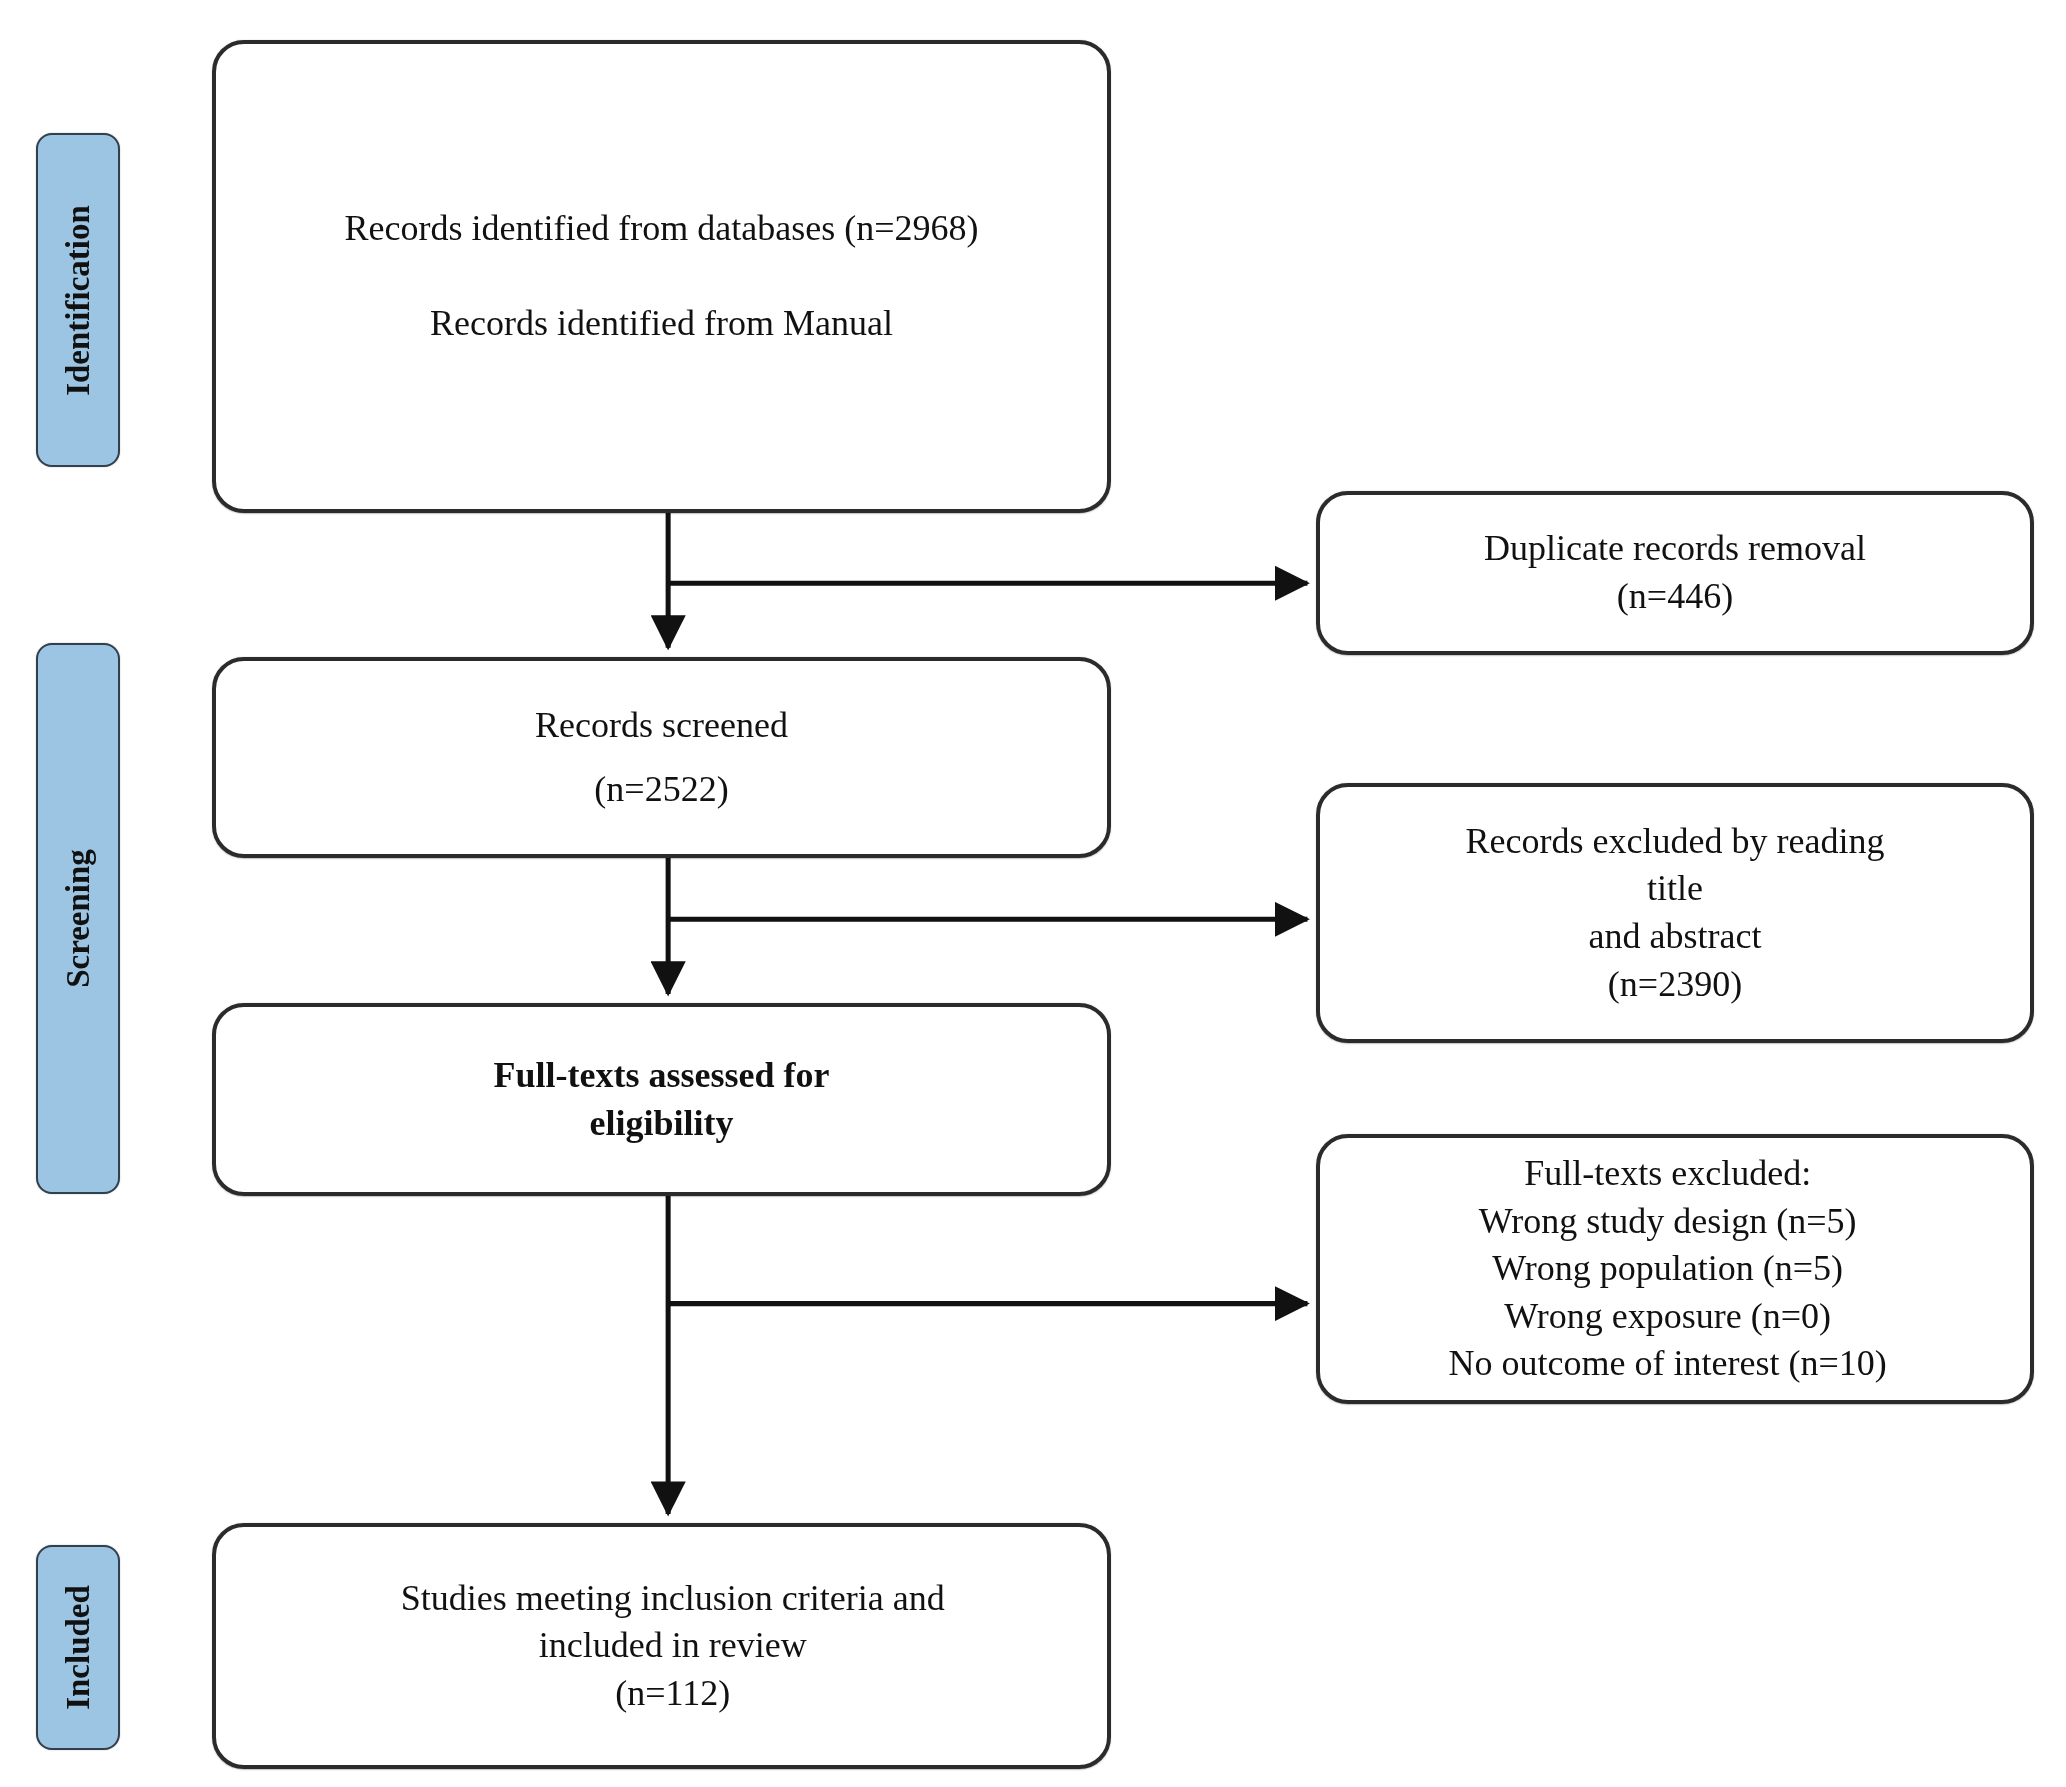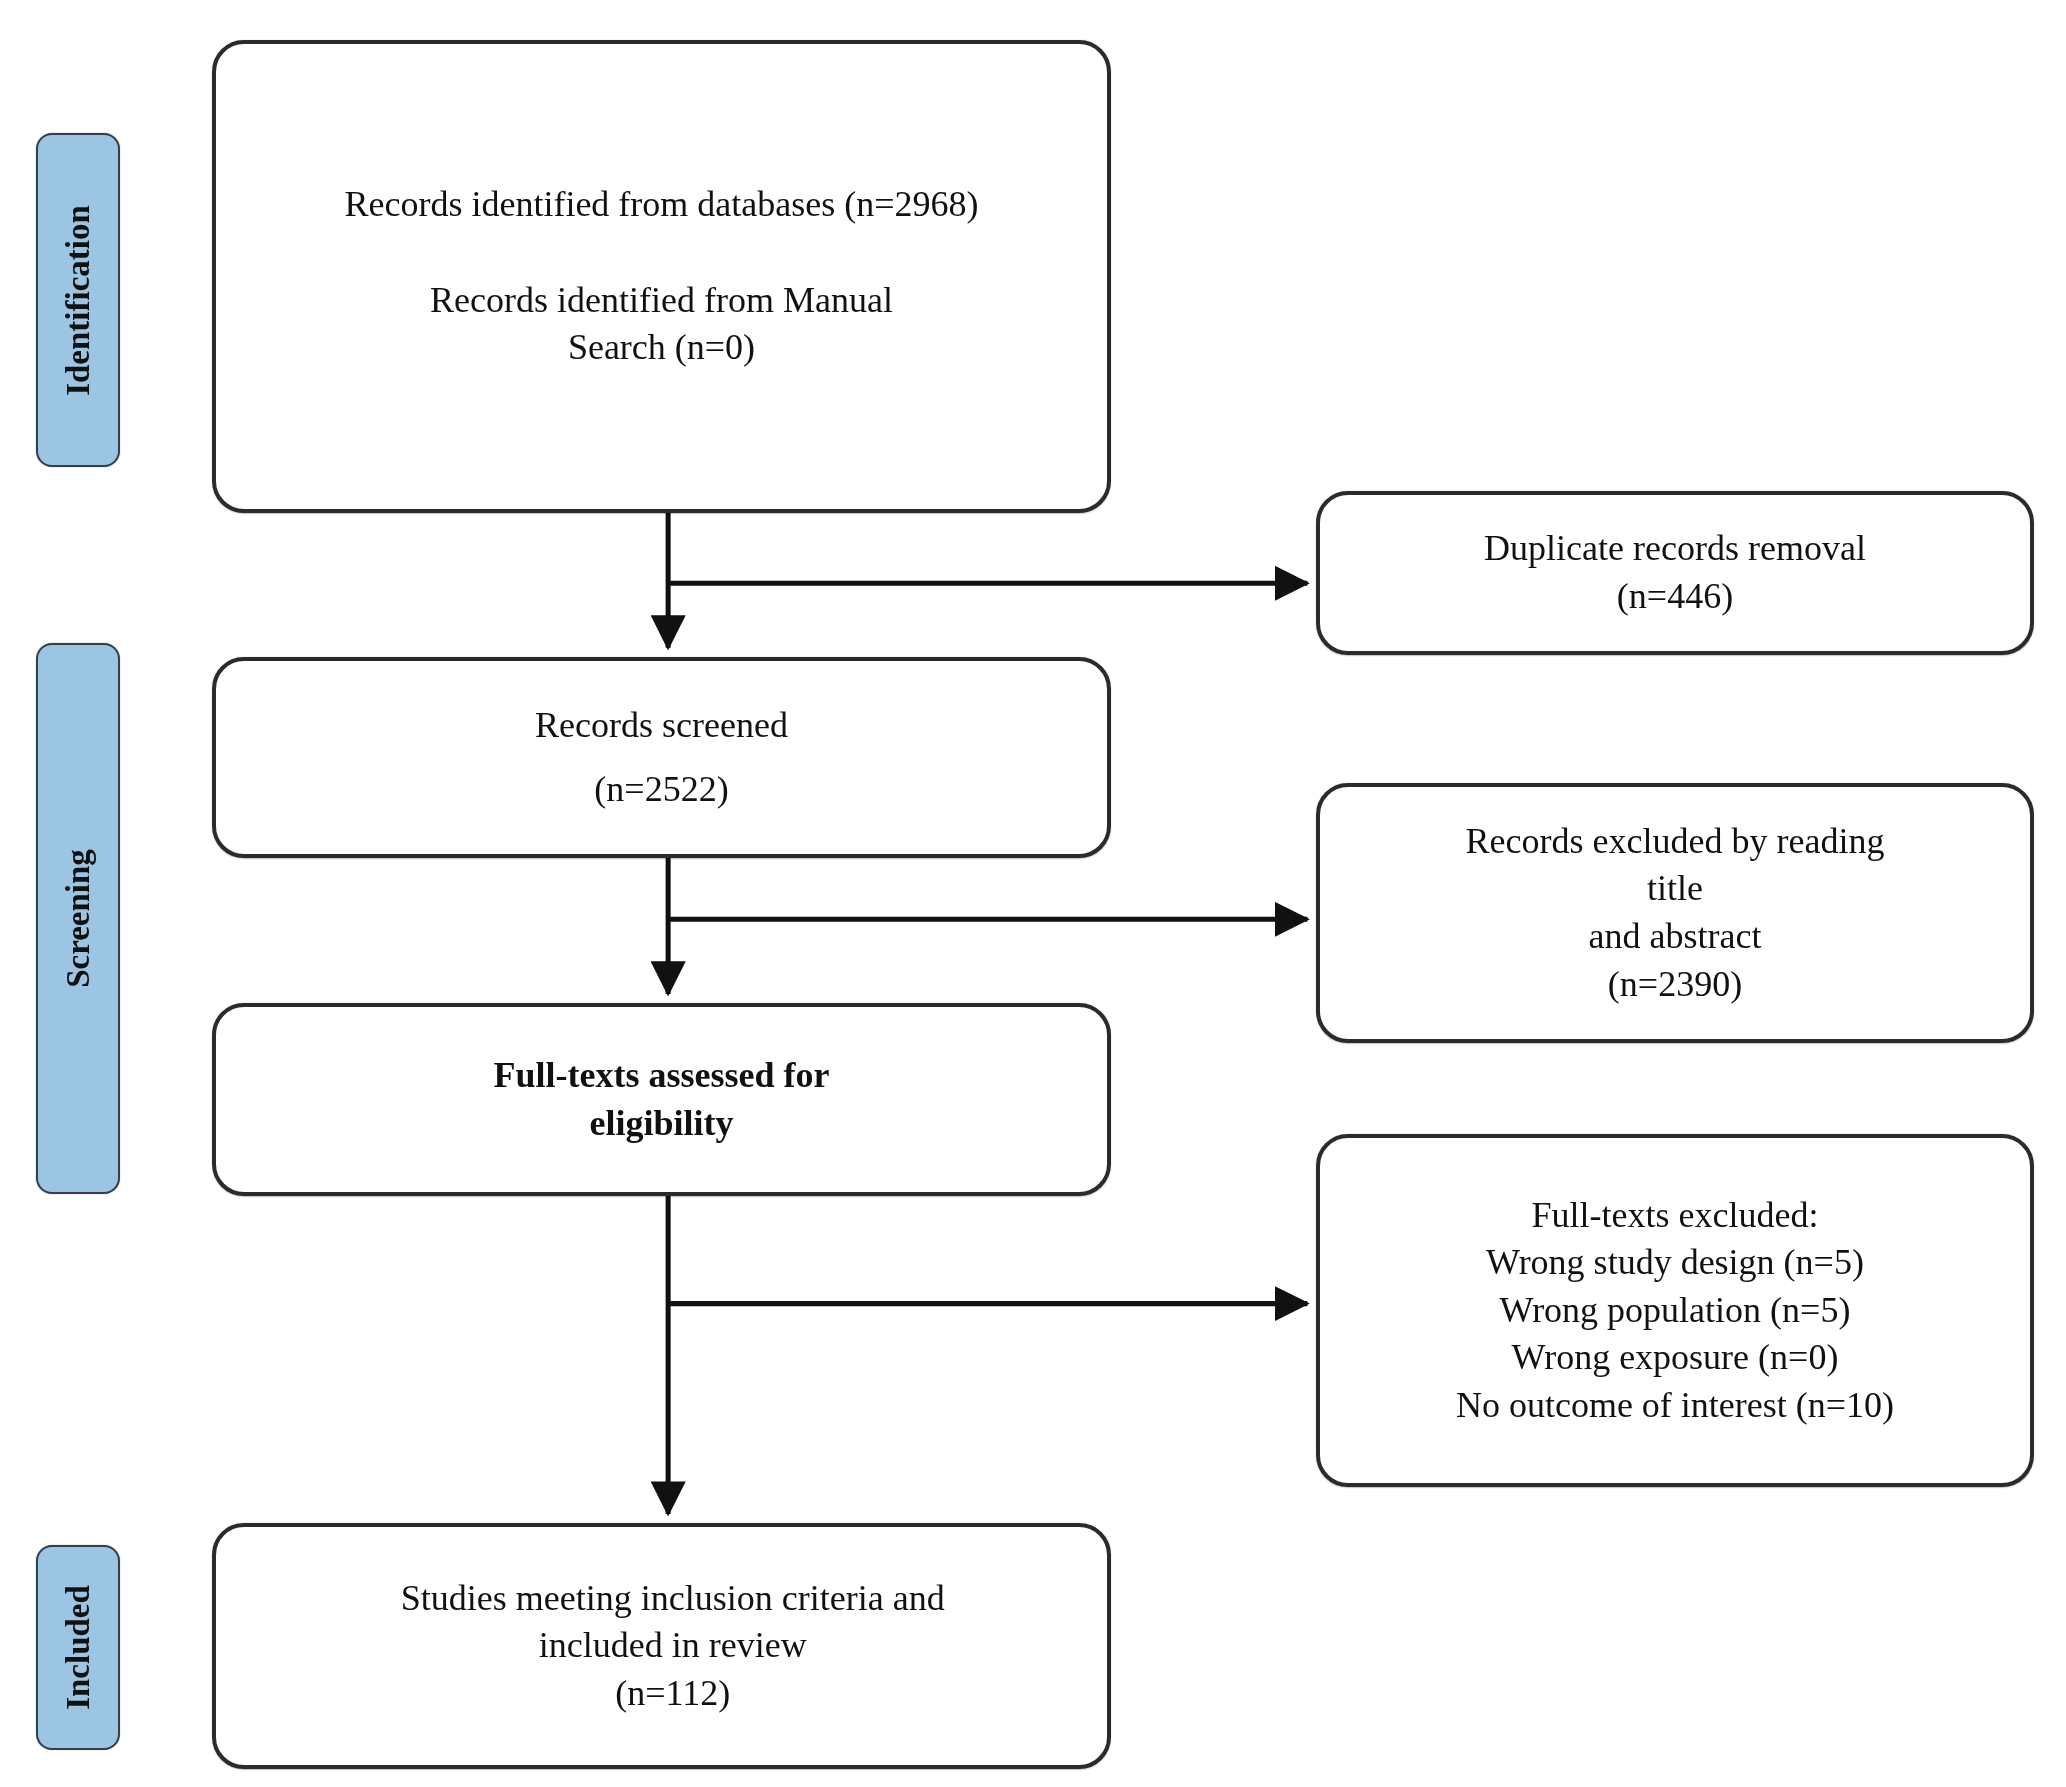--- a/index.html
+++ b/index.html
@@ -37,21 +37,21 @@
     box-sizing:border-box;
     padding:7.2px 21.6px;
   }
   .box .line{min-height:1.32em;width:100%;}
   #box-identified{left:212px;top:40px;width:899px;height:473px;}
   #box-screened{left:212px;top:657px;width:899px;height:201px;gap:16px;}
   #box-fulltexts{left:212px;top:1003px;width:899px;height:193px;font-weight:bold;}
   #box-included{left:212px;top:1523px;width:899px;height:246px;padding-left:44px;}
   #box-duplicates{left:1316px;top:491px;width:718px;height:164px;}
   #box-excluded{left:1316px;top:783px;width:718px;height:260px;}
-  #box-ft-excluded{left:1316px;top:1134px;width:718px;height:353px;}
+  #box-ft-excluded{left:1316px;top:1134px;width:718px;height:270px;padding-left:7px;}
   #stage-identification{left:36px;top:133px;width:80px;height:330px;}
   #stage-screening{left:36px;top:643px;width:80px;height:547px;}
   #stage-included{left:36px;top:1545px;width:80px;height:201px;}
   
   #flow-arrows{position:absolute;left:0;top:0;width:2066px;height:1787px;pointer-events:none;}
   #flow-arrows line{stroke:var(--arrow,#111);stroke-width:7;}
   #flow-arrows .arrowhead{fill:var(--arrow,#111);stroke:none;}
 </style>
 </head>
 <body>
@@ -79,21 +79,20 @@
     <line x1="930" y1="1193" x2="930" y2="1384" marker-end="url(#arrow)"></line>
     <line x1="930" y1="1280" x2="1820" y2="1280" marker-end="url(#arrow)"></line>
     <line x1="930" y1="1662" x2="930" y2="2108" marker-end="url(#arrow)"></line>
     <line x1="930" y1="1815" x2="1820" y2="1815" marker-end="url(#arrow)"></line>
   </svg>
 
   <div class="box" id="box-identified">
       <div class="line">Records identified from databases (n=2968)</div>
       <div class="line"></div>
       <div class="line">Records identified from Manual</div>
-      <div class="line">Search (n=0)</div>
     </div>
   <div class="box" id="box-screened">
       <div class="line">Records screened</div>
       <div class="line">(n=2522)</div>
     </div>
   <div class="box" id="box-fulltexts">
       <div class="line">Full-texts assessed for</div>
       <div class="line">eligibility</div>
     </div>
   <div class="box" id="box-included">

